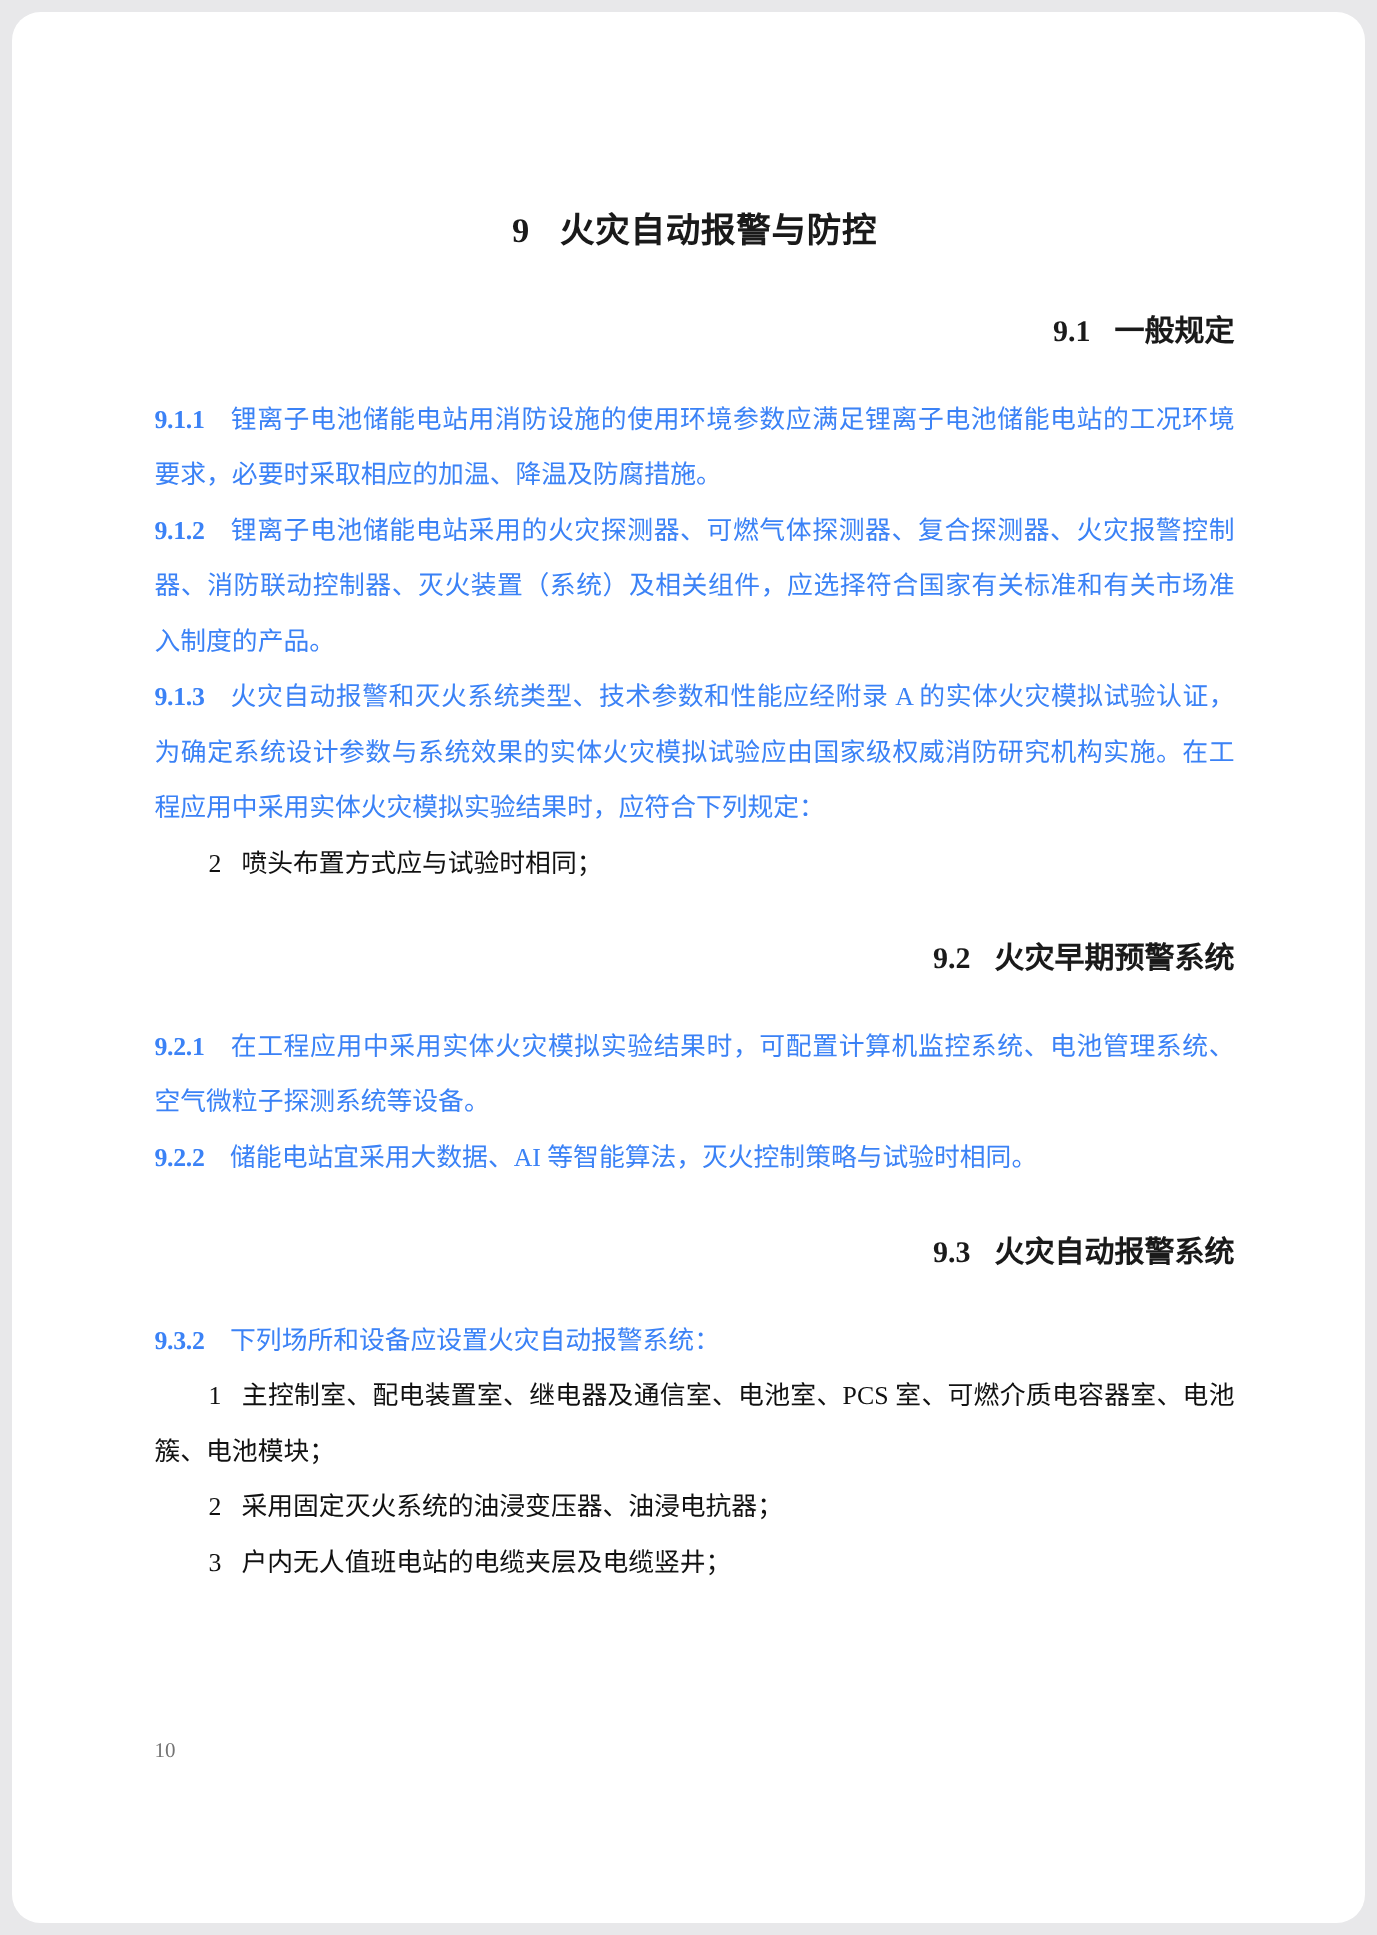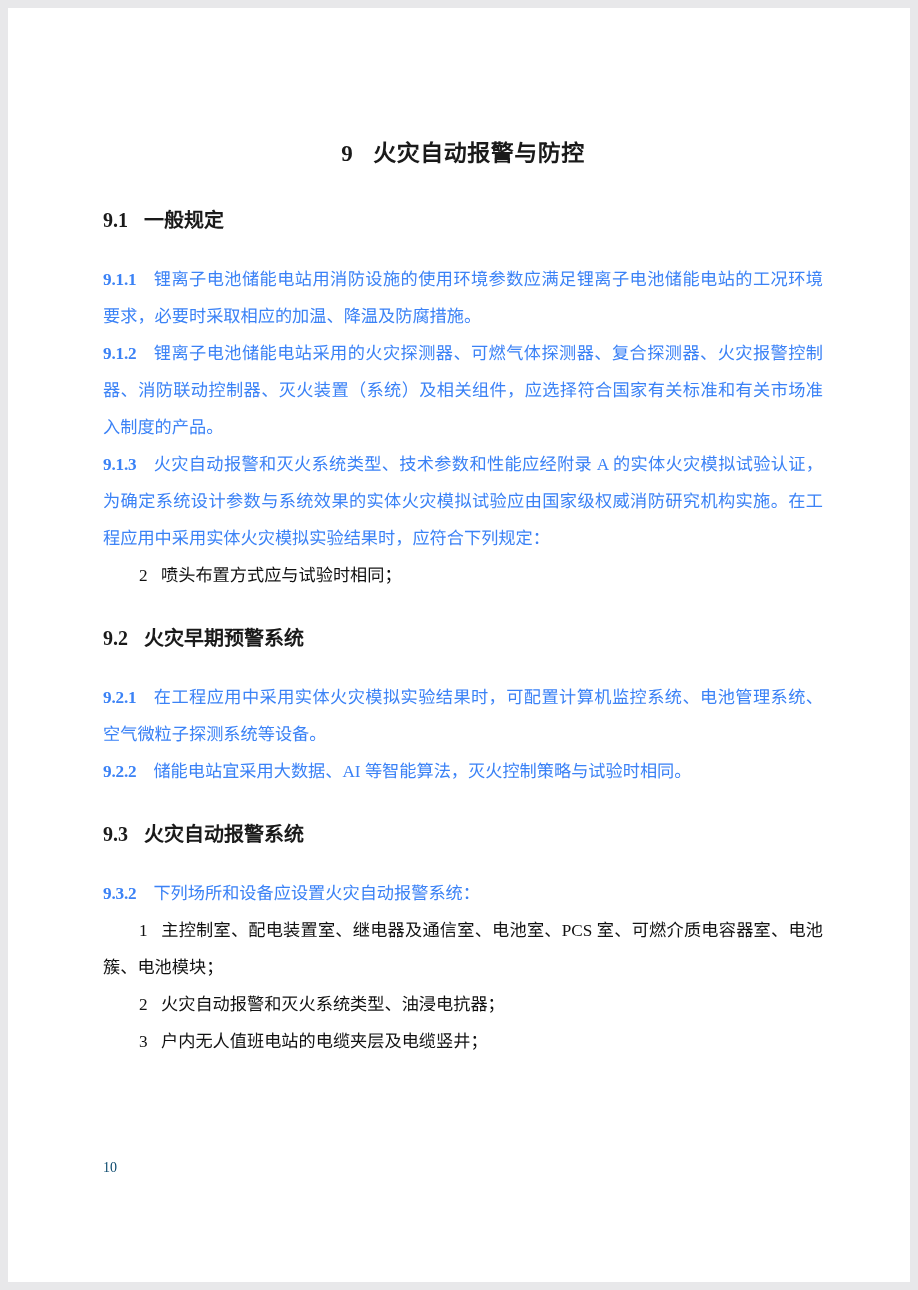--- a/index.html
+++ b/index.html
@@ -17,20 +17,21 @@
 
   .page {
     position: absolute;
     left: 8px;
     top: 8px;
     width: 902px;
     height: 1274px;
     background: #ffffff;
     box-sizing: border-box;
     overflow: hidden;
+    border-radius: 19px;
   }
 
   .content {
     position: absolute;
     left: 95px;
     top: 0;
     width: 720px;
   }
 
   
@@ -47,21 +48,21 @@
     font-family: "Liberation Serif", "DejaVu Serif", serif;
     font-weight: bold;
   }
   .h-chapter .txt {
     font-family: "Liberation Sans", "DejaVu Sans", sans-serif;
     font-weight: bold;
     margin-left: 20px;
   }
 
   .h-section {
-    text-align: left;
+    text-align: right;
     margin: 0;
     padding: 0;
     font-size: 20px;
     font-weight: bold;
     color: #1a1a1a;
   }
   .h-section .num {
     font-family: "Liberation Serif", "DejaVu Serif", serif;
     font-weight: bold;
   }
@@ -114,21 +115,21 @@
   .sp-after-section { height: 28px; }
   .sp-before-section { height: 28px; }
 
   
   .page-number {
     position: absolute;
     left: 95px;
     top: 1152px;
     font-family: "Liberation Serif", "DejaVu Serif", serif;
     font-size: 14px;
-    color: #0c4a6e;
+    color: #737373;
   }
 </style>
 </head>
 <body>
 
 <div class="page">
   <div class="content">
 
     <div class="sp-chapter-top"></div>
 
@@ -185,21 +186,21 @@
 
 
     <p class="clause">
       <span class="cnum">9.3.2</span><span>下列场所和设备应设置火灾自动报警系统：</span>
     </p>
 
     <p class="subitem">
       <span class="snum">1</span><span>主控制室、配电装置室、继电器及通信室、电池室、PCS 室、可燃介质电容器室、电池簇、电池模块；</span>
     </p>
     <p class="subitem">
-      <span class="snum">2</span><span>火灾自动报警和灭火系统类型、油浸电抗器；</span>
+      <span class="snum">2</span><span>采用固定灭火系统的油浸变压器、油浸电抗器；</span>
     </p>
     <p class="subitem">
       <span class="snum">3</span><span>户内无人值班电站的电缆夹层及电缆竖井；</span>
     </p>
 
   </div>
 
   <div class="page-number">10</div>
 </div>
 

